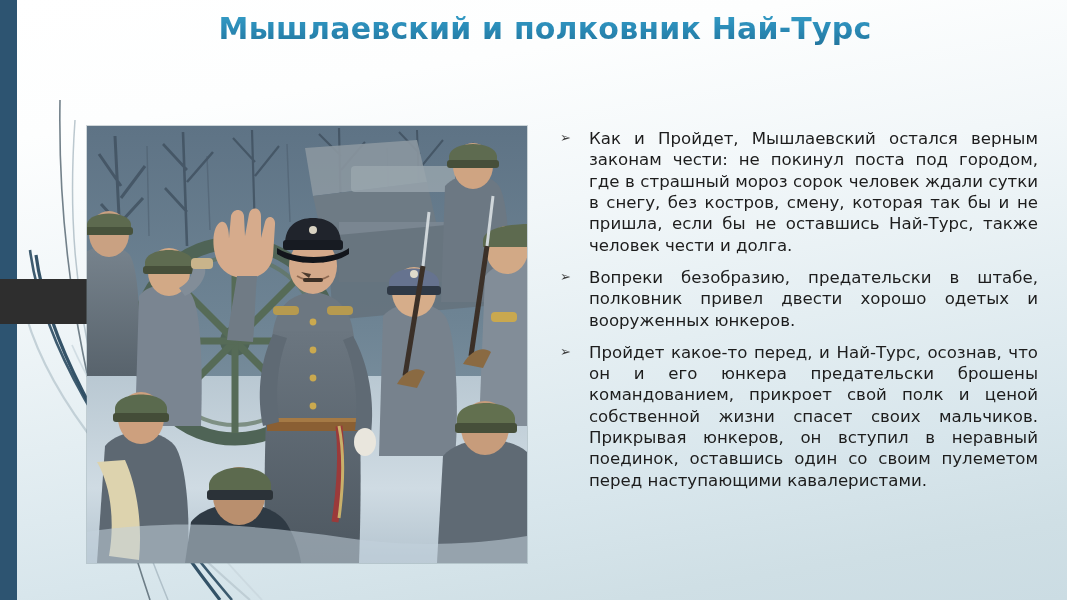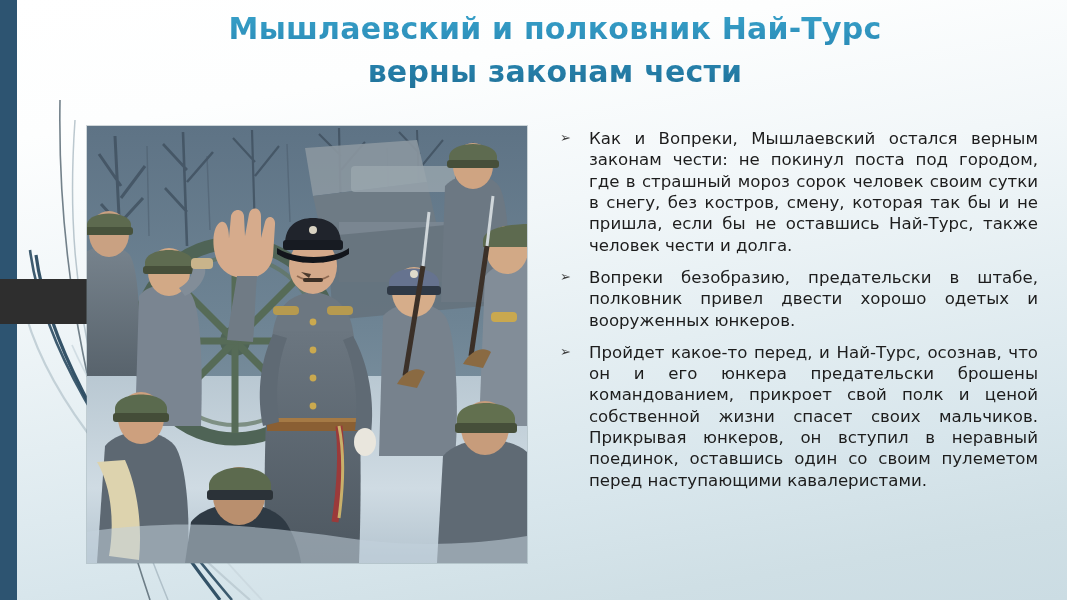--- a/index.html
+++ b/index.html
@@ -48,21 +48,21 @@
     left: 0;
     top: 0;
     width: 360px;
     height: 600px;
     pointer-events: none;
   }
 
   
   .title {
     position: absolute;
-    left: 160px;
+    left: 150px;
     top: 8px;
     width: 790px;
     text-align: center;
     font-family: "DejaVu Sans", sans-serif;
     font-weight: 700;
     font-size: 30px;
     line-height: 1.42;
     letter-spacing: 0.2px;
     color: #2b8cb8;
     background: linear-gradient(180deg, #39a3cb 0%, #2b8cb8 45%, #1f6f96 100%);
@@ -133,21 +133,20 @@
     <path d="M 36 255 C 46 330, 90 430, 220 600" fill="none" stroke="#2a4a60" stroke-width="3.2" opacity="0.95"></path>
     <path d="M 30 250 C 42 340, 96 440, 232 600" fill="none" stroke="#2a4a60" stroke-width="2.6" opacity="0.9"></path>
     <path d="M 22 300 C 40 380, 100 470, 250 600" fill="none" stroke="#b9c8d0" stroke-width="2.2" opacity="0.8"></path>
     <path d="M 72 345 C 96 400, 140 470, 262 600" fill="none" stroke="#c8d6dc" stroke-width="1.8" opacity="0.75"></path>
   </svg>
 
   <div class="dark-block"></div>
 
   <div class="title">
     <div>Мышлаевский и полковник Най-Турс</div>
-    <div>верны законам чести</div>
   </div>
 
   <div class="picture">
     <svg width="440" height="437" viewBox="0 0 440 437">
       <defs>
         <linearGradient id="sky" x1="0" y1="0" x2="0" y2="1">
           <stop offset="0%" stop-color="#5e7385"></stop>
           <stop offset="45%" stop-color="#6e8494"></stop>
           <stop offset="100%" stop-color="#8ea2ae"></stop>
         </linearGradient>
@@ -315,21 +314,21 @@
       </g>
 
       <path d="M0 406 C90 392, 180 400, 260 412 C330 422, 390 418, 440 410 L440 437 L0 437 Z" fill="#c3d2dc" opacity="0.55"></path>
     </svg>
   </div>
 
   <div class="body-col">
 
     <div class="bullet">
       <span class="marker">➢</span>
-      <span class="btext"><span>Как и Вопреки, </span><b>Мышлаевский</b><span> остался верным законам чести: не покинул поста под городом, где в страшный мороз сорок человек своим сутки в снегу, без костров, смену, которая так бы и не пришла, если бы не </span><b>оставшись Най-Турс</b><span>, также человек чести и долга.</span></span>
+      <span class="btext"><span>Как и Пройдет, </span><b>Мышлаевский</b><span> остался верным законам чести: не покинул поста под городом, где в страшный мороз сорок человек ждали сутки в снегу, без костров, смену, которая так бы и не пришла, если бы не </span><b>оставшись Най-Турс</b><span>, также человек чести и долга.</span></span>
     </div>
 
     <div class="bullet">
       <span class="marker">➢</span>
       <span class="btext"><span>Вопреки безобразию, предательски в штабе, полковник привел двести хорошо одетых и вооруженных юнкеров.</span></span>
     </div>
 
     <div class="bullet b3">
       <span class="marker">➢</span>
       <span class="btext"><span>Пройдет какое-то перед, и Най-Турс, осознав, что он и его юнкера предательски брошены командованием, прикроет свой полк и ценой собственной жизни спасет своих мальчиков. Прикрывая юнкеров, он вступил в неравный поединок, оставшись один со своим пулеметом перед наступающими кавалеристами.</span></span>

